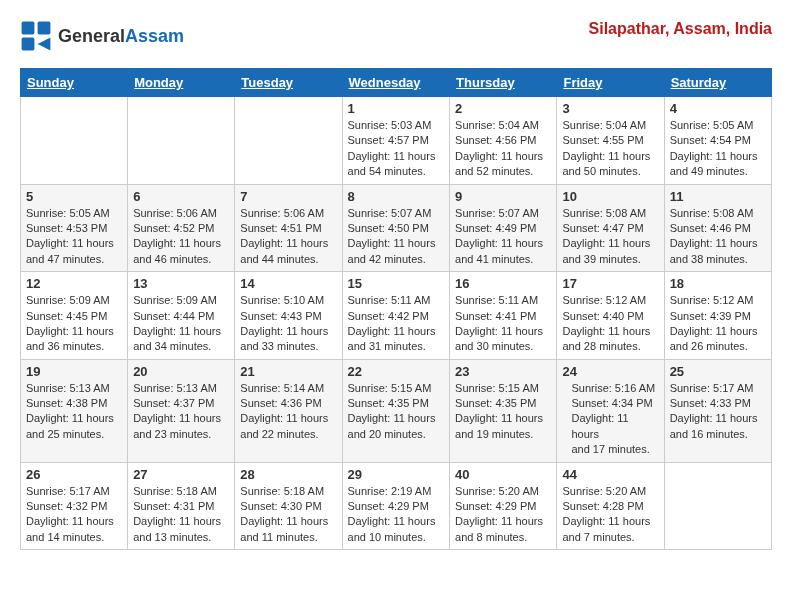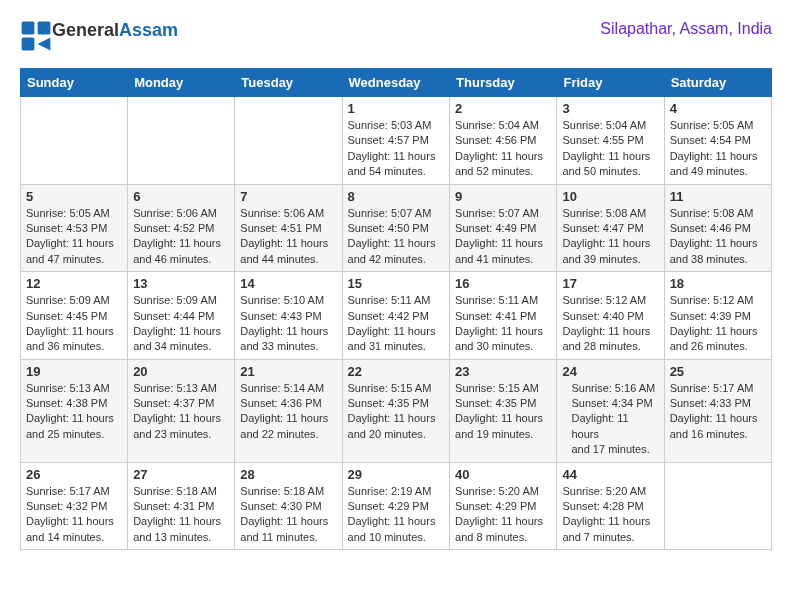--- a/index.html
+++ b/index.html
@@ -11,21 +11,22 @@
       padding: 20px;
     }
     .header {
       display: flex;
       align-items: flex-start;
       justify-content: space-between;
       margin-bottom: 16px;
     }
     .logo {
       display: flex;
-      align-items: flex-start;
+      align-items: center;
+      gap: 6px;
     }
     .logo-text-general {
       font-size: 18px;
       font-weight: bold;
       color: #333;
     }
     .logo-text-blue {
       font-size: 18px;
       font-weight: bold;
       color: #1a6bb5;
@@ -37,34 +38,36 @@
     .title-block {
       text-align: right;
     }
     .month-title {
       font-size: 36px;
       font-weight: bold;
       color: #333;
     }
     .location-title {
       font-size: 16px;
-      color: #6d28d9;
+      color: #b91c1c;
+      font-weight: bold;
     }
     .calendar {
       width: 100%;
       border-collapse: collapse;
       border: 1px solid #ccc;
     }
     .calendar th {
       background-color: #1a6bb5;
       color: #fff;
       text-align: left;
       padding: 6px 6px;
       font-size: 13px;
       border: 1px solid #1a6bb5;
+      text-decoration: underline;
     }
     .calendar td {
       vertical-align: top;
       padding: 4px 5px;
       border: 1px solid #ccc;
       width: 108px;
       min-height: 80px;
       font-size: 11px;
       color: #333;
       background: #fff;

